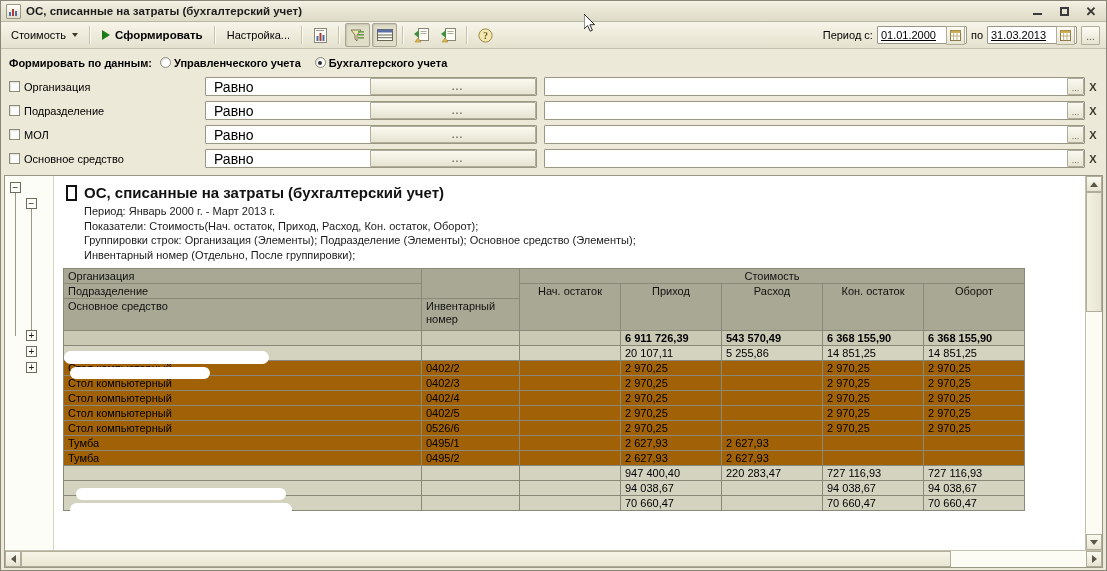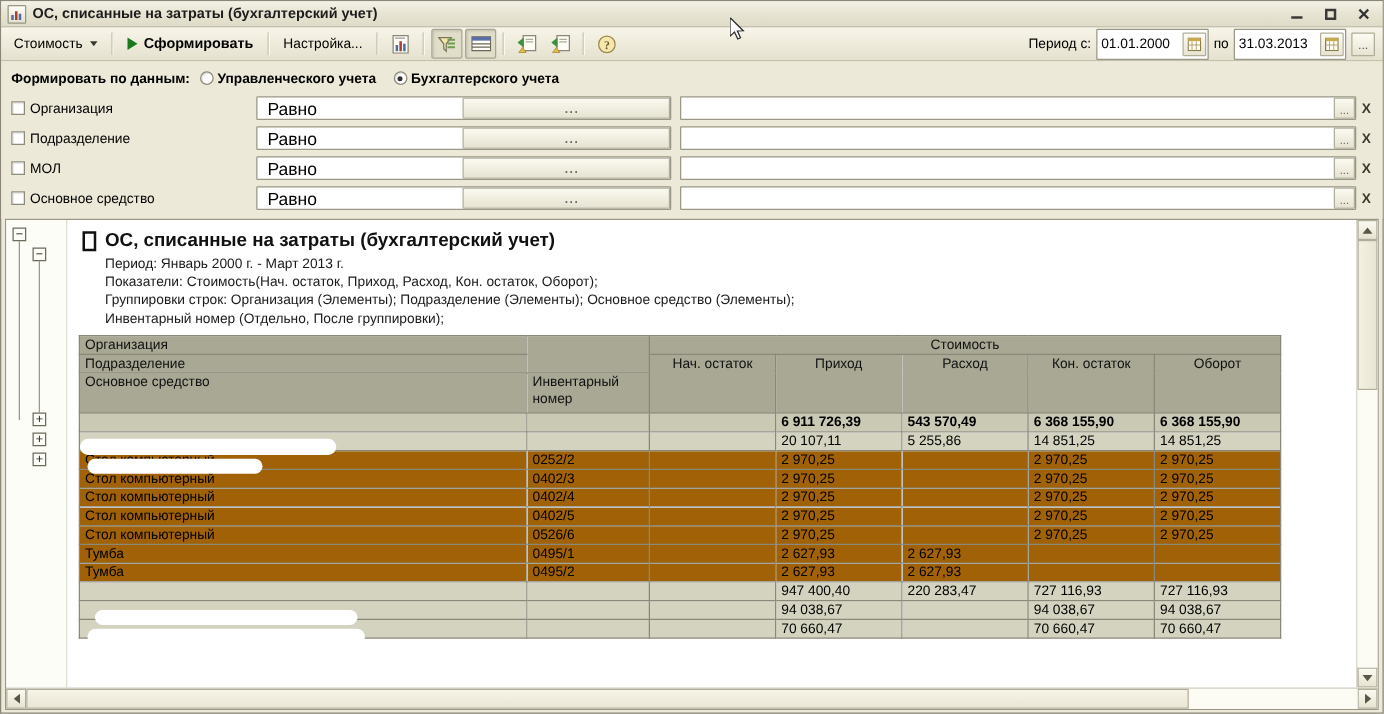--- a/index.html
+++ b/index.html
@@ -56,22 +56,22 @@
   .caret{width:0;height:0;border-left:3.5px solid transparent;border-right:3.5px solid transparent;
     border-top:4px solid #3a3a2e;margin-left:6px;}
   .play{width:0;height:0;border-top:5px solid transparent;border-bottom:5px solid transparent;
     border-left:8px solid #1a7a1a;margin-right:5px;}
   .tb-bold{font-weight:bold;font-size:11.5px;}
   .tb-btn{width:23px;height:22px;display:flex;align-items:center;justify-content:center;
     border:1px solid transparent;border-radius:2px;cursor:default;}
   .tb-btn.pressed{border-color:#a9a693;background:#e0ddc9;box-shadow:inset 1px 1px 2px rgba(0,0,0,.13);}
   .period{margin-left:auto;display:flex;align-items:center;gap:4px;padding-right:2px;}
   .period-lbl{font-size:11px;}
-  .datebox{display:flex;align-items:center;height:25px;background:#fff;
-    border:1px solid #9a9784;border-radius:1px;box-sizing:border-box;}
+  .datebox{display:flex;align-items:center;height:18px;background:#fff;
+    border:1px solid #9a9784;border-radius:1px;box-sizing:border-box;text-decoration:underline;}
   .datebox input{border:0;outline:0;background:transparent;width:62px;height:17px;
     font-family:"Liberation Sans",sans-serif;font-size:11px;padding:0 3px;color:#000;}
   .calbtn{width:17px;height:17px;margin:0 1px 0 0;background:linear-gradient(to bottom,#fdfcf4,#e7e4d2);
     border:1px solid #b0ad9a;border-radius:1px;display:flex;align-items:center;justify-content:center;cursor:default;}
   .ellbtn{width:19px;height:19px;background:linear-gradient(to bottom,#fdfcf4,#e7e4d2);
     border:1px solid #b0ad9a;border-radius:1px;display:flex;align-items:flex-end;
     justify-content:center;font-size:10px;color:#555;padding-bottom:2px;cursor:default;box-sizing:border-box;}
   
   .settings{flex:0 0 auto;padding:5px 6px 3px 8px;background:#ece9d8;}
   .modes{display:flex;align-items:center;height:17px;margin-bottom:5px;font-size:11px;font-weight:bold;}
@@ -423,21 +423,21 @@
                 <td></td>
                 <td></td>
                 <td class="num"></td>
                 <td class="num">20 107,11</td>
                 <td class="num">5 255,86</td>
                 <td class="num">14 851,25</td>
                 <td class="num">14 851,25</td>
               </tr>
               <tr class="item">
                 <td>Стол компьютерный</td>
-                <td>0252/2</td>
+                <td>0402/2</td>
                 <td class="num"></td>
                 <td class="num">2 970,25</td>
                 <td class="num"></td>
                 <td class="num">2 970,25</td>
                 <td class="num">2 970,25</td>
               </tr>
               <tr class="item">
                 <td>Стол компьютерный</td>
                 <td>0402/3</td>
                 <td class="num"></td>

